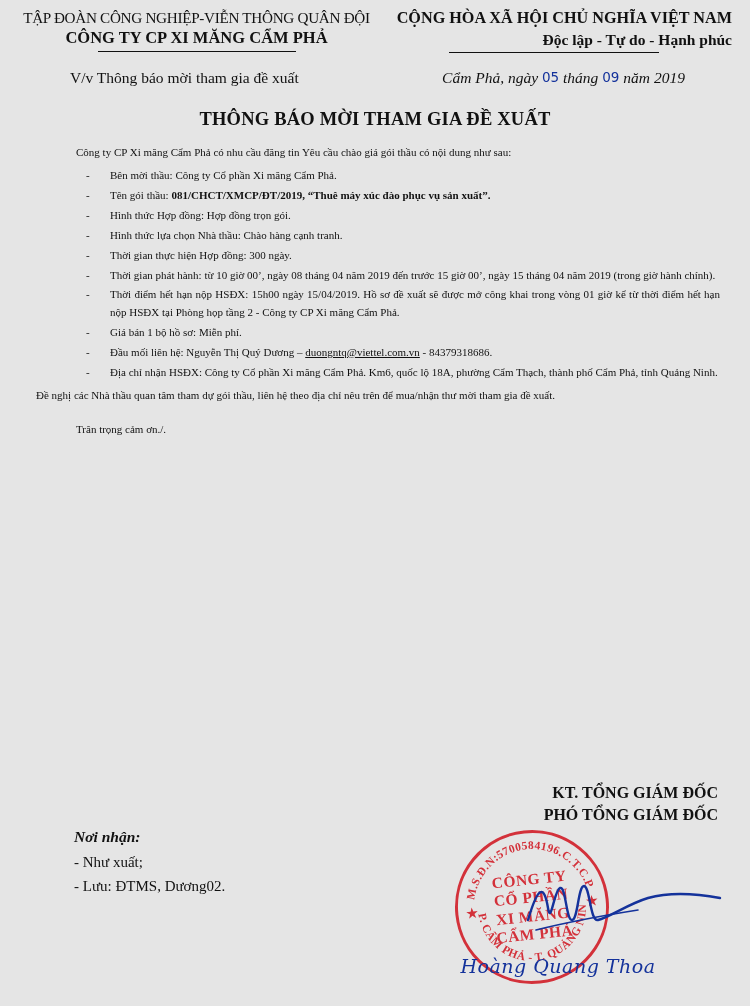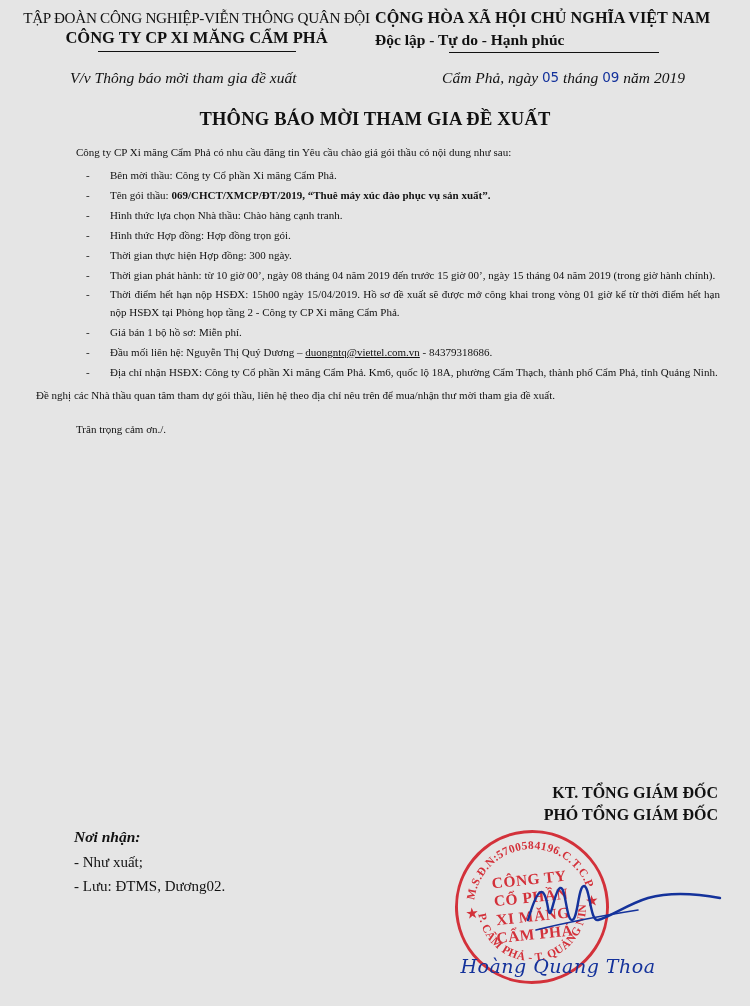--- a/index.html
+++ b/index.html
@@ -23,21 +23,21 @@
     flex-direction: row;
     padding: 8px 18px 0 18px;
   }
   .header-left {
     width: 50%;
     text-align: center;
     line-height: 1.25;
   }
   .header-right {
     width: 50%;
-    text-align: left;
+    text-align: right;
     line-height: 1.25;
   }
   .org1 {
     font-size: 15.2px;
     letter-spacing: -0.3px;
     white-space: nowrap;
   }
   .org2 {
     font-size: 16.5px;
     font-weight: bold;
@@ -64,21 +64,20 @@
   
   .subline {
     display: flex;
     flex-direction: row;
     margin-top: 16px;
     padding: 0 22px 0 70px;
     font-size: 15.5px;
   }
   .subject {
     width: 50%;
-    font-style: italic;
   }
   .place-date {
     width: 50%;
     text-align: center;
     font-style: italic;
     position: relative;
   }
   .hand {
     font-family: "DejaVu Sans", sans-serif;
     font-style: normal;
@@ -265,23 +264,23 @@
       <span>năm 2019</span>
     </div>
   </div>
 
   <div class="title">THÔNG BÁO MỜI THAM GIA ĐỀ XUẤT</div>
 
   <div class="body">
     <div class="para">Công ty CP Xi măng Cẩm Phả có nhu cầu đăng tin Yêu cầu chào giá gói thầu có nội dung như sau:</div>
     <ul class="bullets" id="bullet-list">
         <li><span>Bên mời thầu: Công ty Cổ phần Xi măng Cẩm Phả.</span></li>
-        <li><span>Tên gói thầu: </span><span class="b">069/CHCT/XMCP/ĐT/2019, “Thuê máy xúc đào phục vụ sản xuất”.</span></li>
+        <li><span>Tên gói thầu: </span><span class="b">081/CHCT/XMCP/ĐT/2019, “Thuê máy xúc đào phục vụ sản xuất”.</span></li>
+        <li><span>Hình thức Hợp đồng: Hợp đồng trọn gói.</span></li>
         <li><span>Hình thức lựa chọn Nhà thầu: Chào hàng cạnh tranh.</span></li>
-        <li><span>Hình thức Hợp đồng: Hợp đồng trọn gói.</span></li>
         <li><span>Thời gian thực hiện Hợp đồng: 300 ngày.</span></li>
         <li><span>Thời gian phát hành: từ 10 giờ 00’, ngày 08 tháng 04 năm 2019 đến trước 15 giờ 00’, ngày 15 tháng 04 năm 2019 (trong giờ hành chính).</span></li>
         <li><span>Thời điểm hết hạn nộp HSĐX: 15h00 ngày 15/04/2019. Hồ sơ đề xuất sẽ được mở công khai trong vòng 01 giờ kể từ thời điểm hết hạn nộp HSĐX tại Phòng họp tầng 2 - Công ty CP Xi măng Cẩm Phả.</span></li>
         <li><span>Giá bán 1 bộ hồ sơ: Miễn phí.</span></li>
         <li><span>Đầu mối liên hệ: Nguyễn Thị Quý Dương – </span><span class="u-link">duongntq@viettel.com.vn</span><span> - 84379318686.</span></li>
         <li><span>Địa chỉ nhận HSĐX: Công ty Cổ phần Xi măng Cẩm Phả. Km6, quốc lộ 18A, phường Cẩm Thạch, thành phố Cẩm Phả, tỉnh Quảng Ninh.</span></li>
       </ul>
     <div class="closing">Đề nghị các Nhà thầu quan tâm tham dự gói thầu, liên hệ theo địa chỉ nêu trên để mua/nhận thư mời tham gia đề xuất.</div>
     <div class="thanks">Trân trọng cảm ơn./.</div>
   </div>

